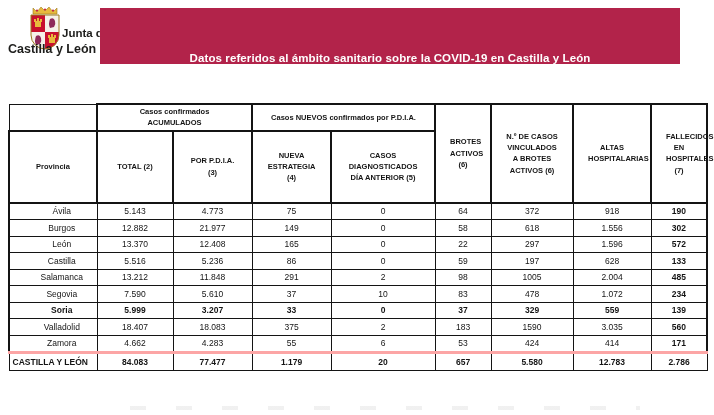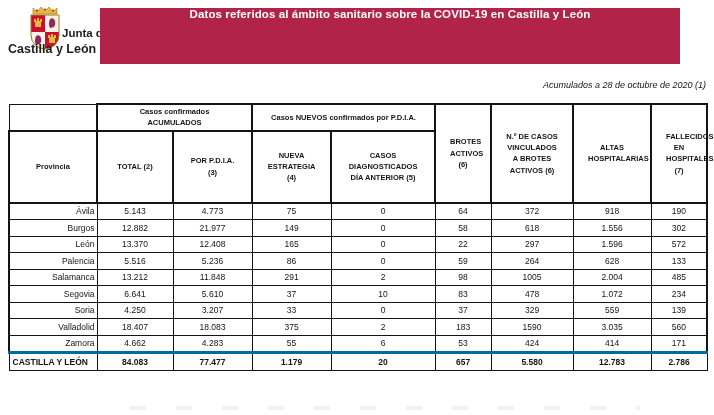--- a/index.html
+++ b/index.html
@@ -8,46 +8,46 @@
     font-family:"Liberation Sans",sans-serif;color:#141414;
   }
   
   .logo{position:absolute;left:6px;top:3px;width:100px;height:62px;}
   .shield{position:absolute;left:22px;top:2px;}
   .logo-line1{position:absolute;left:56px;top:24px;font-size:11.5px;font-weight:bold;color:#1d1d1b;white-space:nowrap;}
   .logo-line2{position:absolute;left:2px;top:39px;font-size:12.5px;font-weight:bold;color:#1d1d1b;white-space:nowrap;}
   
   .banner{
     position:absolute;left:100px;top:8px;width:580px;height:56px;
-    display:flex;align-items:flex-start;justify-content:center;
+    display:flex;align-items:flex-end;justify-content:center;
   }
   .banner-title{color:#ffffff;font-size:11.5px;font-weight:bold;letter-spacing:.1px;}
   
   .note{position:absolute;top:80px;right:8px;font-size:9px;font-style:italic;color:#141414;}
   
   table.covid{
     position:absolute;left:8px;top:103px;width:698px;
     border-collapse:collapse;table-layout:fixed;
   }
   table.covid th{
     border:2px solid #141414;font-size:7.5px;font-weight:bold;
     text-align:center;padding:1px 14px;line-height:1.5;background:#ffffff;
   }
   table.covid td{
     border:1px solid #141414;font-size:8.5px;text-align:center;
     padding:0 2px;height:15.5px;background:#ffffff;
   }
   td.spacer{border:none;background:#ffffff;}
   thead tr.group-row{height:26px;}
   thead tr.main-row{height:72px;}
-  tbody td.prov{text-align:right;padding-left:19px;}
+  tbody td.prov{text-align:center;padding-left:19px;}
   tbody td:first-child{border-left:2px solid #141414;}
-  tbody td:last-child{border-right:2px solid #141414;}
-  tbody tr:last-child td{border-bottom:3px solid #0369a1;}
-  tbody tr.bold td{font-weight:normal;}
+  tbody td:last-child{border-right:2px solid #141414;font-weight:bold;}
+  tbody tr:last-child td{border-bottom:3px solid #fca5a5;}
+  tbody tr.bold td{font-weight:bold;}
   tfoot td{border:none;font-weight:bold;font-size:9.5px;height:20px;padding-top:4px;}
   tfoot td.label{text-align:left;padding-left:3px;}
   
   .footnote-fragment{
     position:absolute;left:130px;top:406px;width:510px;height:4px;opacity:.30;
     background:repeating-linear-gradient(90deg,#cfcfcf 0 16px,transparent 16px 46px);
   }
 </style>
 </head>
 <body>
@@ -90,21 +90,20 @@
       <path d="M3 10 H31 V30 A14 14 0 0 1 3 30 Z" fill="none" stroke="#9c7a1e" stroke-width="1"></path>
     </svg>
     <div class="logo-line1">Junta de</div>
     <div class="logo-line2">Castilla y León</div>
   </div>
 
   <div class="banner" style="background: rgb(178, 35, 74);">
     <span class="banner-title">Datos referidos al ámbito sanitario sobre la COVID-19 en Castilla y León</span>
   </div>
 
-  <div class="note">Acumulados a 28 de octubre de 2020 (1)</div>
 
   <table class="covid">
     <colgroup>
       <col style="width:88px">
         <col style="width:76px">
         <col style="width:79px">
       <col style="width:79px">
         <col style="width:104px">
         <col style="width:56px">
       <col style="width:82px">
@@ -157,55 +156,55 @@
           <td>13.370</td>
           <td>12.408</td>
           <td>165</td>
           <td>0</td>
           <td>22</td>
           <td>297</td>
           <td>1.596</td>
           <td>572</td>
         </tr>
         <tr>
-          <td class="prov">Palencia</td>
+          <td class="prov">Castilla</td>
           <td>5.516</td>
           <td>5.236</td>
           <td>86</td>
           <td>0</td>
           <td>59</td>
-          <td>264</td>
+          <td>197</td>
           <td>628</td>
           <td>133</td>
         </tr>
         <tr>
           <td class="prov">Salamanca</td>
           <td>13.212</td>
           <td>11.848</td>
           <td>291</td>
           <td>2</td>
           <td>98</td>
           <td>1005</td>
           <td>2.004</td>
           <td>485</td>
         </tr>
         <tr>
           <td class="prov">Segovia</td>
-          <td>6.641</td>
+          <td>7.590</td>
           <td>5.610</td>
           <td>37</td>
           <td>10</td>
           <td>83</td>
           <td>478</td>
           <td>1.072</td>
           <td>234</td>
         </tr>
         <tr class="bold">
           <td class="prov">Soria</td>
-          <td>4.250</td>
+          <td>5.999</td>
           <td>3.207</td>
           <td>33</td>
           <td>0</td>
           <td>37</td>
           <td>329</td>
           <td>559</td>
           <td>139</td>
         </tr>
         <tr>
           <td class="prov">Valladolid</td>

